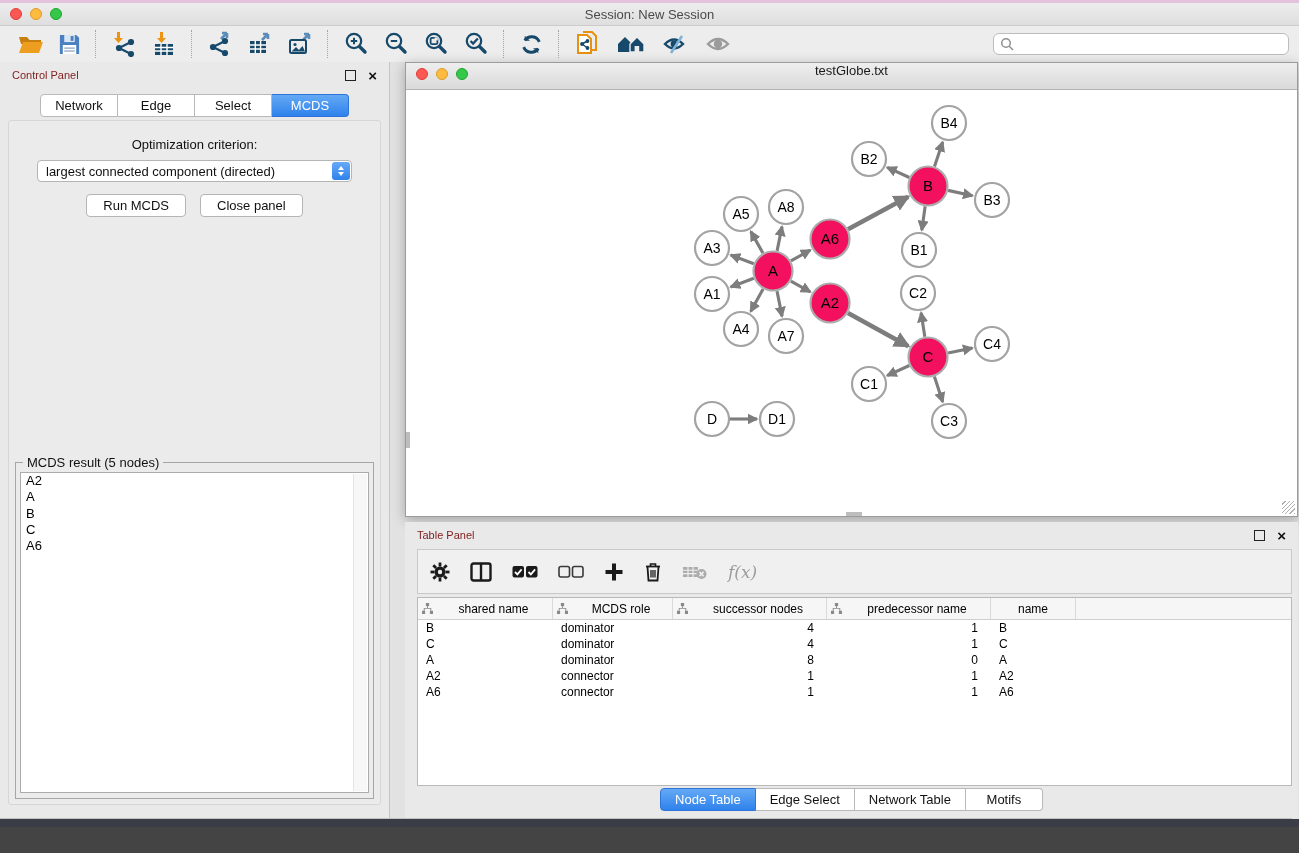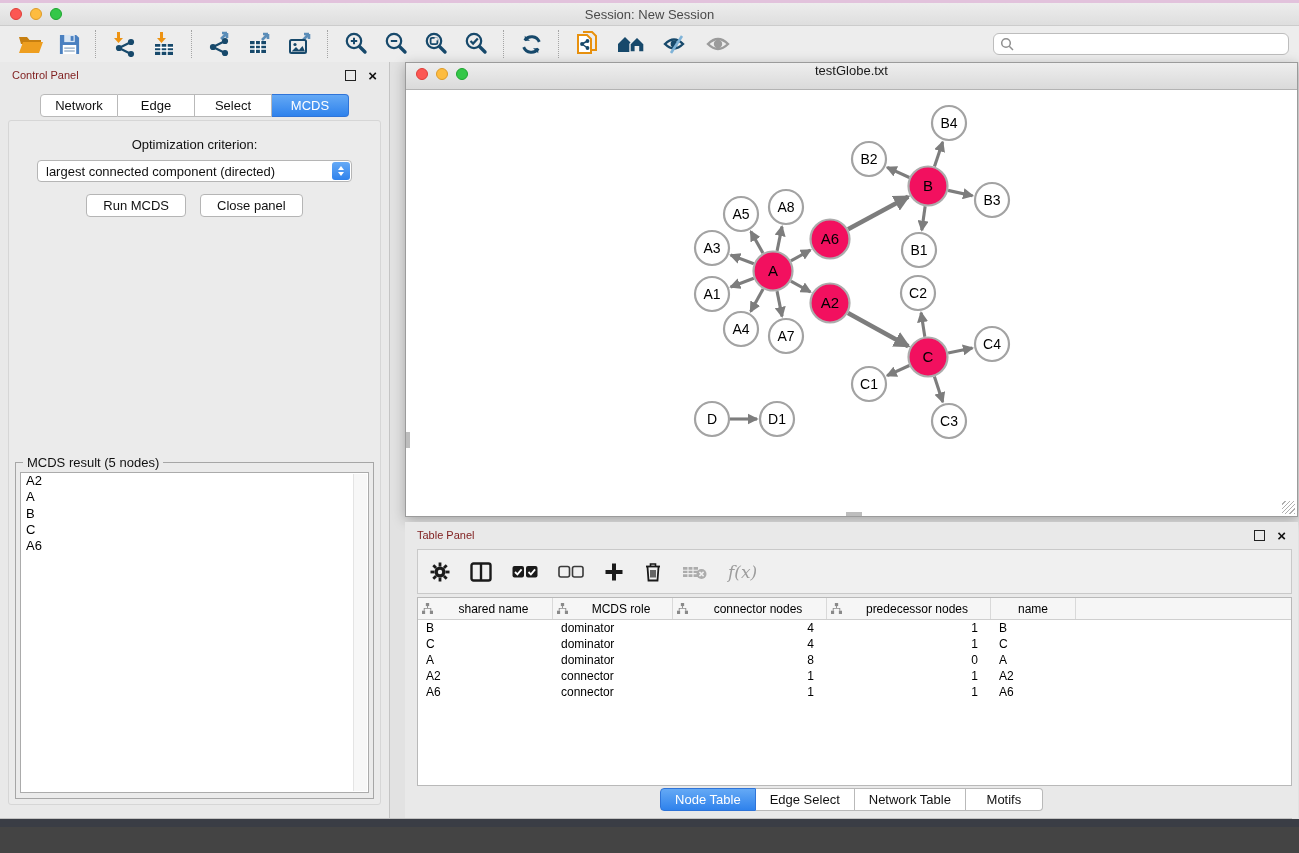--- a/index.html
+++ b/index.html
@@ -515,32 +515,32 @@
               </div>
               <div class="th" style="width: 154px;">
                 <svg width="11" height="11" viewBox="0 0 12 12" style="margin-right:6px;flex:none">
                   <g fill="#8A8A8A">
                     <rect x="4.2" y="0" width="3.6" height="3.4"></rect>
                     <rect x="0" y="8.4" width="3.4" height="3.6"></rect>
                     <rect x="8.6" y="8.4" width="3.4" height="3.6"></rect>
                     <path d="M5.5 3.4 h1 v2 h3.6 v3 h-1 V6.4 H2.9 v2 h-1 v-3 h3.6 z"></path>
                   </g>
                 </svg>
-                <span class="th-label">connector nodes</span>
+                <span class="th-label">successor nodes</span>
               </div>
               <div class="th" style="width: 164px;">
                 <svg width="11" height="11" viewBox="0 0 12 12" style="margin-right:6px;flex:none">
                   <g fill="#8A8A8A">
                     <rect x="4.2" y="0" width="3.6" height="3.4"></rect>
                     <rect x="0" y="8.4" width="3.4" height="3.6"></rect>
                     <rect x="8.6" y="8.4" width="3.4" height="3.6"></rect>
                     <path d="M5.5 3.4 h1 v2 h3.6 v3 h-1 V6.4 H2.9 v2 h-1 v-3 h3.6 z"></path>
                   </g>
                 </svg>
-                <span class="th-label">predecessor nodes</span>
+                <span class="th-label">predecessor name</span>
               </div>
               <div class="th" style="width: 85px;">
                 <span class="th-label">name</span>
               </div>
               <div class="th" style="flex: 1 1 0%; border-right: none;"></div>
             </div>
           <div id="table-body">
               <div class="trow">
                 <div class="td" style="width: 135px;">B</div>
                 <div class="td" style="width: 120px;">dominator</div>

